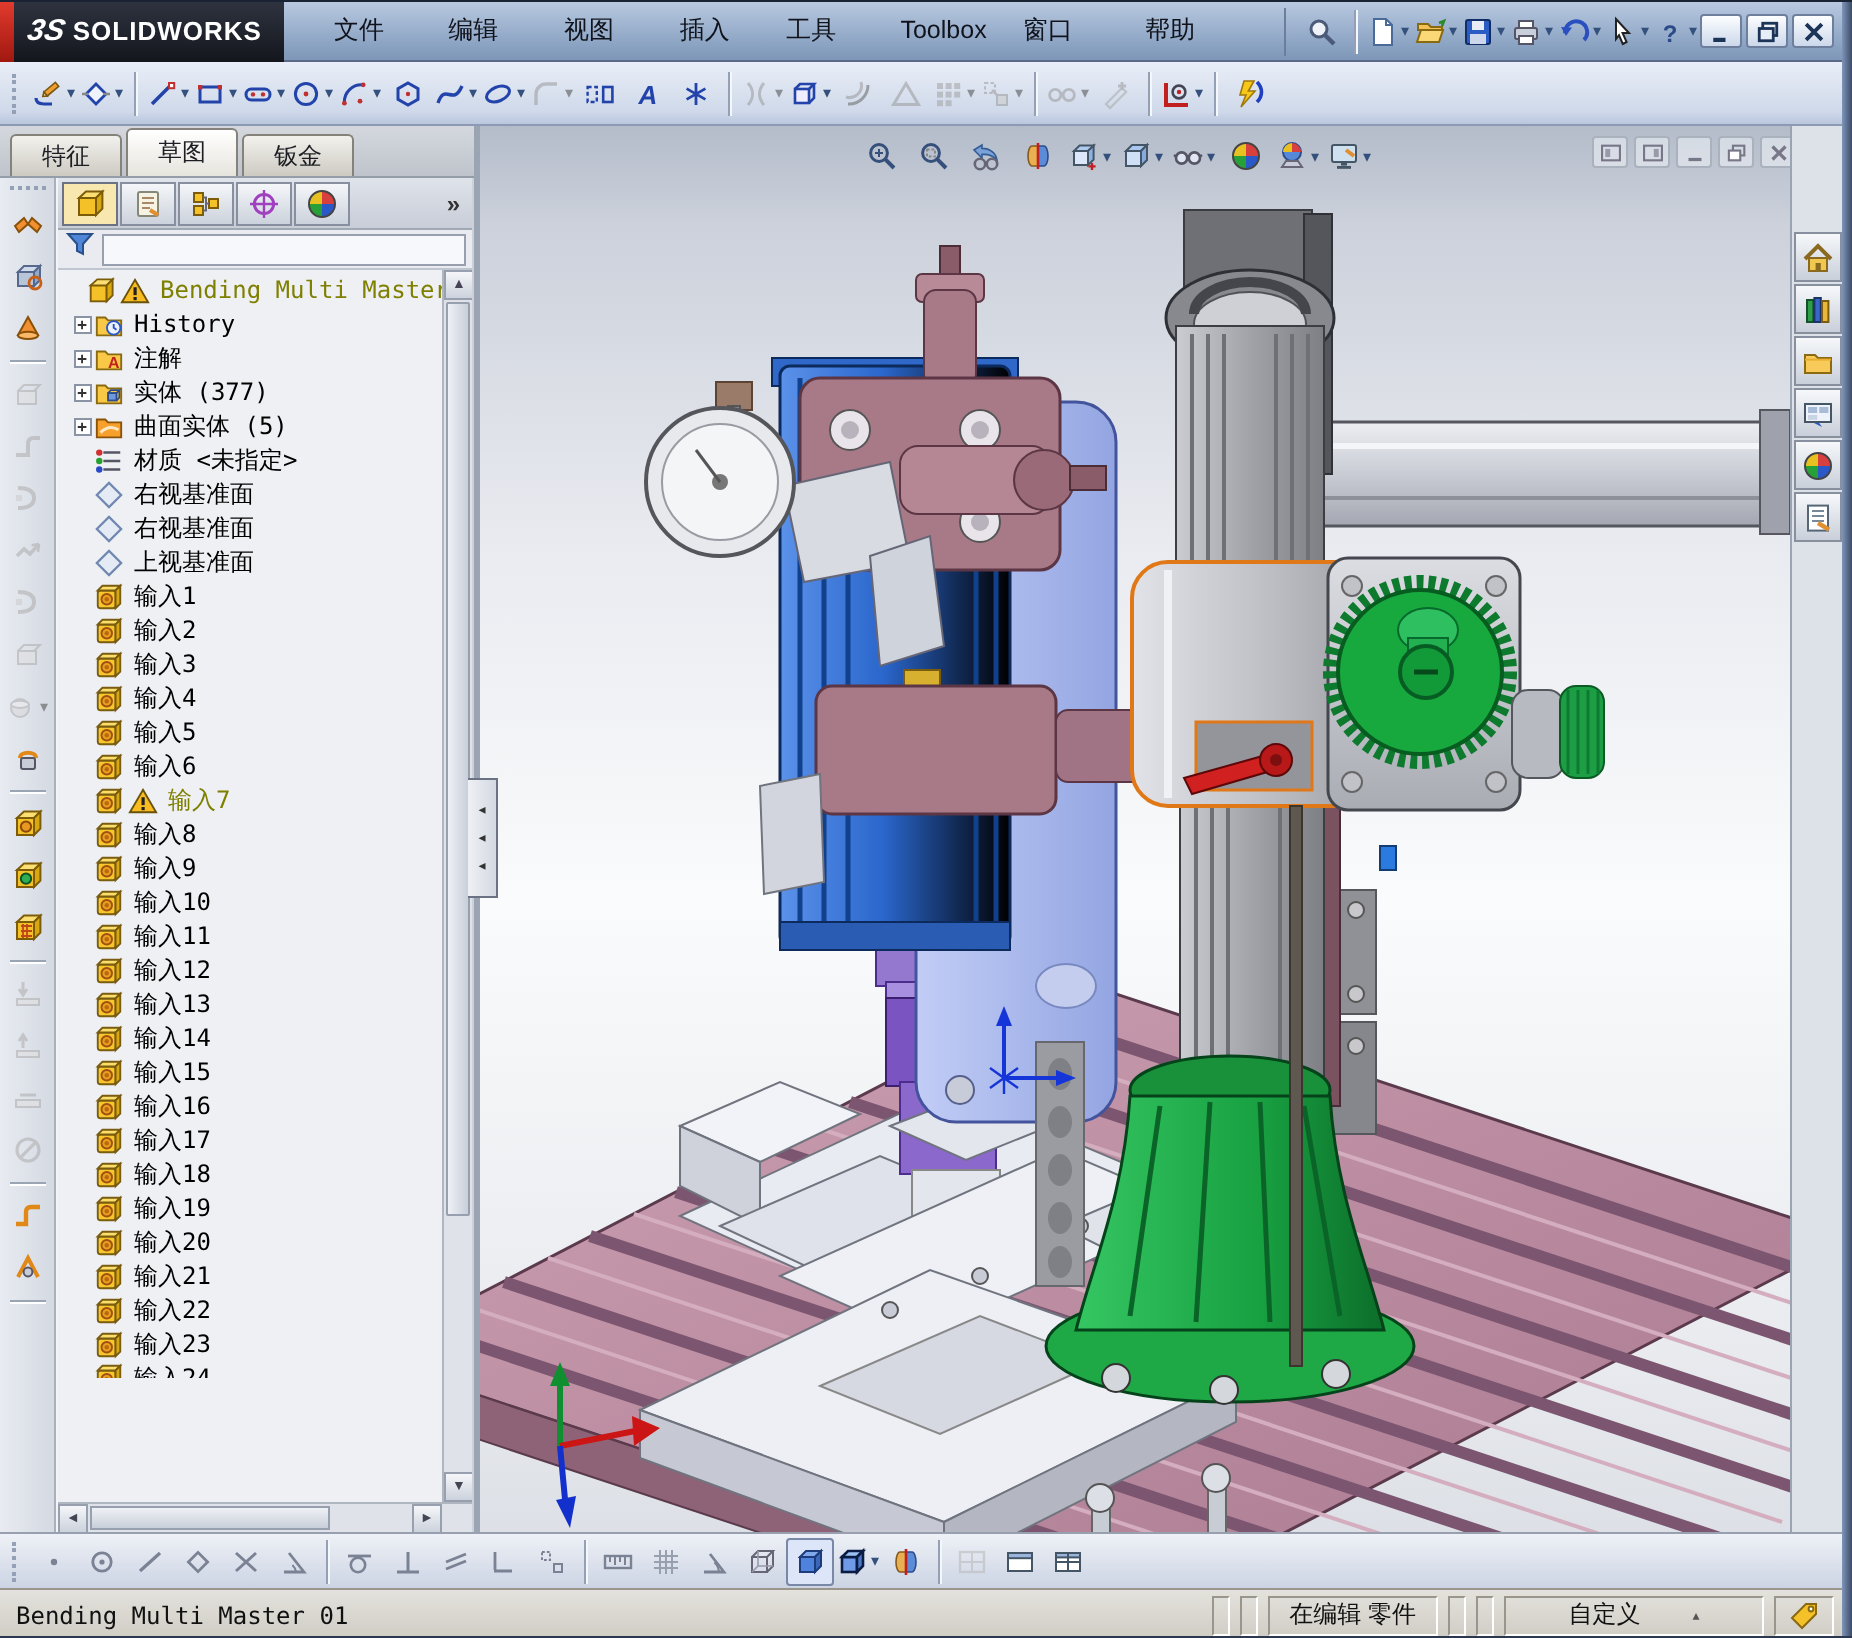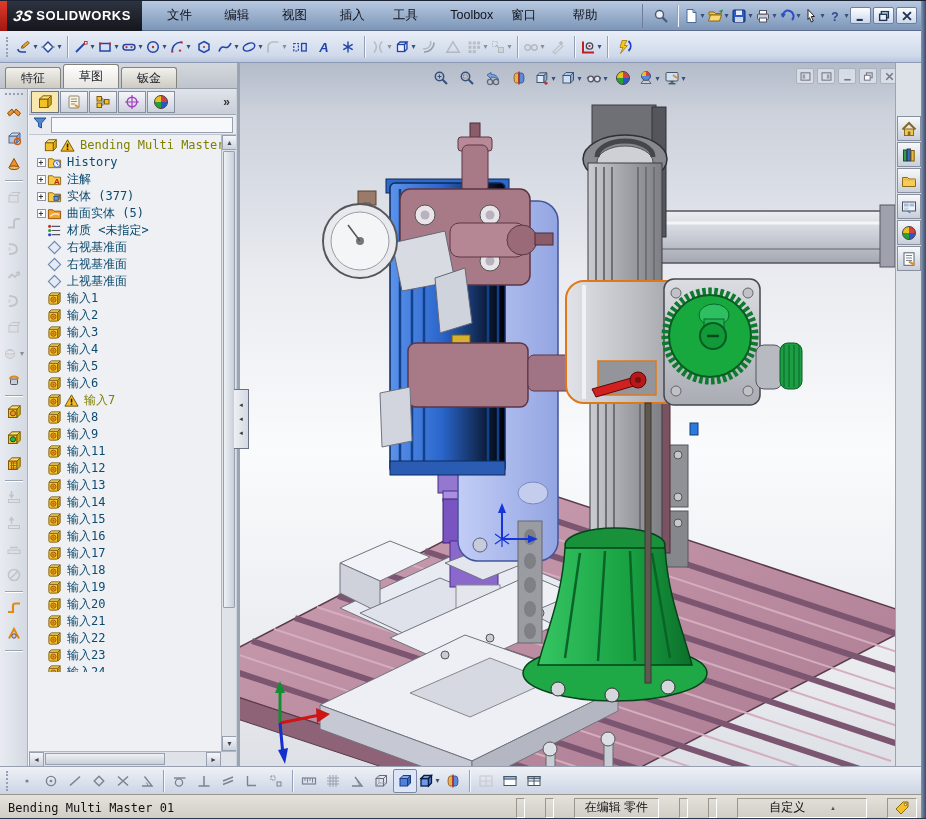--- a/index.html
+++ b/index.html
@@ -48,21 +48,21 @@
   #pfilter{height:20px;display:flex;align-items:center;background:#e9ebf1;border-bottom:1px solid #c0c6d0;padding:1px 3px}
   #pfilter .filter-input{flex:1;height:16px;background:#f6f8fb;border:1px solid #98a0b0;margin-left:3px}
   #treewrap{flex:1;display:flex;overflow:hidden;background:#eef0f4}
   #tree{width:193px;overflow:hidden;padding-top:2px}
   .trow{height:17px;display:flex;align-items:center;padding-left:6px;white-space:nowrap}
   .trow.root{padding-left:2px}
   .texp{width:12px;height:17px;display:flex;align-items:center;justify-content:center;flex:none}
   .pl{width:9px;height:9px;border:1px solid #8a94a4;background:#fff;font:bold 8px/7px "DejaVu Sans Mono",monospace;text-align:center;color:#333}
   .tico{width:16px;height:16px;flex:none;margin-right:1px}
   .tico svg{width:15px;height:15px}
-  .tlab{font:12px/17px "DejaVu Sans Mono",monospace;color:#0c4a6e;margin-left:3px}
+  .tlab{font:12px/17px "DejaVu Sans Mono",monospace;color:#000000;margin-left:3px}
   .tlab.warn{color:#7f7f00}
   .trow.partial{overflow:hidden;height:8px;align-items:flex-start}
   
   #vscroll{width:15px;background:#dfe2e8;border-left:1px solid #b0b6c0;display:flex;flex-direction:column}
   .sbtn{width:15px;height:15px;background:linear-gradient(180deg,#f4f6f9,#ccd2dc);border:1px solid #98a0b0;font-size:7px;color:#445;display:flex;align-items:center;justify-content:center;flex:none}
   #vthumb{margin:1px;height:78%;background:linear-gradient(90deg,#eef1f5,#c9cfda);border:1px solid #98a0b0;border-radius:1px}
   #hscroll{height:15px;display:flex;background:#dfe2e8;border-top:1px solid #b0b6c0}
   #hthumb{margin:1px;width:58%;background:linear-gradient(180deg,#eef1f5,#c9cfda);border:1px solid #98a0b0}
   #hsp{flex:1}
   #corner{width:15px;height:15px;background:#dfe2e8;flex:none}
@@ -79,21 +79,21 @@
     border:1px solid #6a7284;border-left:none;display:flex;flex-direction:column;align-items:center;justify-content:center;gap:6px;font-size:7px;color:#333}
   
   #taskpane{position:absolute;left:895px;top:0;width:26px;height:703px;background:#dde1e8;border-left:1px solid #9aa4b2;padding-top:52px}
   .tpbtn{width:24px;height:25px;margin:1px 0 1px 1px;background:linear-gradient(180deg,#f6f8fa,#c9cfda);border:1px solid #8890a0;display:flex;align-items:center;justify-content:center}
   
   #bottombar{position:absolute;left:0;top:765px;width:921px;height:28px;display:flex;align-items:center;
     background:linear-gradient(180deg,#eef1f6,#ccd4e4);border-top:1px solid #98a0b0;padding-left:4px}
   #statusbar{position:absolute;left:0;top:793px;width:921px;height:26px;display:flex;align-items:center;
     background:linear-gradient(180deg,#e4e2dc,#cfccc4);border-top:1px solid #9a968c;font-size:12px;padding:0 4px}
   #statusleft{font-family:"DejaVu Sans Mono",monospace;color:#111;padding-left:4px}
-  .scell{height:20px;display:flex;align-items:center;justify-content:center;border:1px solid;border-color:#9a968c #fff #fff #9a968c;padding:0 10px;margin-left:20px;color:#111}
+  .scell{height:20px;display:flex;align-items:center;justify-content:center;border:1px solid;border-color:#9a968c #fff #fff #9a968c;padding:0 10px;margin-left:5px;color:#111}
   .scell.small{width:9px;padding:0}
   #statuscustom{width:130px;justify-content:center;gap:26px}
   #statuscustom .upar{font-size:7px;color:#555}
   #statustag{width:30px;padding:0}
   
   #edge-r{position:absolute;left:921px;top:0;width:5px;height:819px;background:linear-gradient(90deg,#7e96ba,#3c4a66)}
   #edge-b{position:absolute;left:0;top:817px;width:926px;height:2px;background:#2c3750}
 </style>
 </head>
 <body>
@@ -753,20 +753,31 @@
                 <div class="trow">
                   <span class="texp"></span>
                   <span class="tico"><svg viewBox="0 0 16 16" width="16" height="16">
                       <rect x="2" y="4.5" width="9.5" height="9.5" rx="1.5" fill="#f6c62a" stroke="#7a5c10"></rect>
                       <path d="M2 4.5 L4.5 2 H14 L11.5 4.5 Z" fill="#fadd6a" stroke="#7a5c10"></path>
                       <path d="M11.5 14 L14 11.5 V2 L11.5 4.5 Z" fill="#d8a810" stroke="#7a5c10"></path>
                       <circle cx="6.8" cy="9.2" r="2.8" fill="#e8a020" stroke="#a05010"></circle>
                       <circle cx="6.8" cy="9.2" r="1.2" fill="#b86a10"></circle>
                     </svg></span>
                   <span class="tlab">输入9</span>
+                </div>
+                <div class="trow">
+                  <span class="texp"></span>
+                  <span class="tico"><svg viewBox="0 0 16 16" width="16" height="16">
+                      <rect x="2" y="4.5" width="9.5" height="9.5" rx="1.5" fill="#f6c62a" stroke="#7a5c10"></rect>
+                      <path d="M2 4.5 L4.5 2 H14 L11.5 4.5 Z" fill="#fadd6a" stroke="#7a5c10"></path>
+                      <path d="M11.5 14 L14 11.5 V2 L11.5 4.5 Z" fill="#d8a810" stroke="#7a5c10"></path>
+                      <circle cx="6.8" cy="9.2" r="2.8" fill="#e8a020" stroke="#a05010"></circle>
+                      <circle cx="6.8" cy="9.2" r="1.2" fill="#b86a10"></circle>
+                    </svg></span>
+                  <span class="tlab">输入10</span>
                 </div>
                 <div class="trow">
                   <span class="texp"></span>
                   <span class="tico"><svg viewBox="0 0 16 16" width="16" height="16">
                       <rect x="2" y="4.5" width="9.5" height="9.5" rx="1.5" fill="#f6c62a" stroke="#7a5c10"></rect>
                       <path d="M2 4.5 L4.5 2 H14 L11.5 4.5 Z" fill="#fadd6a" stroke="#7a5c10"></path>
                       <path d="M11.5 14 L14 11.5 V2 L11.5 4.5 Z" fill="#d8a810" stroke="#7a5c10"></path>
                       <circle cx="6.8" cy="9.2" r="2.8" fill="#e8a020" stroke="#a05010"></circle>
                       <circle cx="6.8" cy="9.2" r="1.2" fill="#b86a10"></circle>
                     </svg></span>

